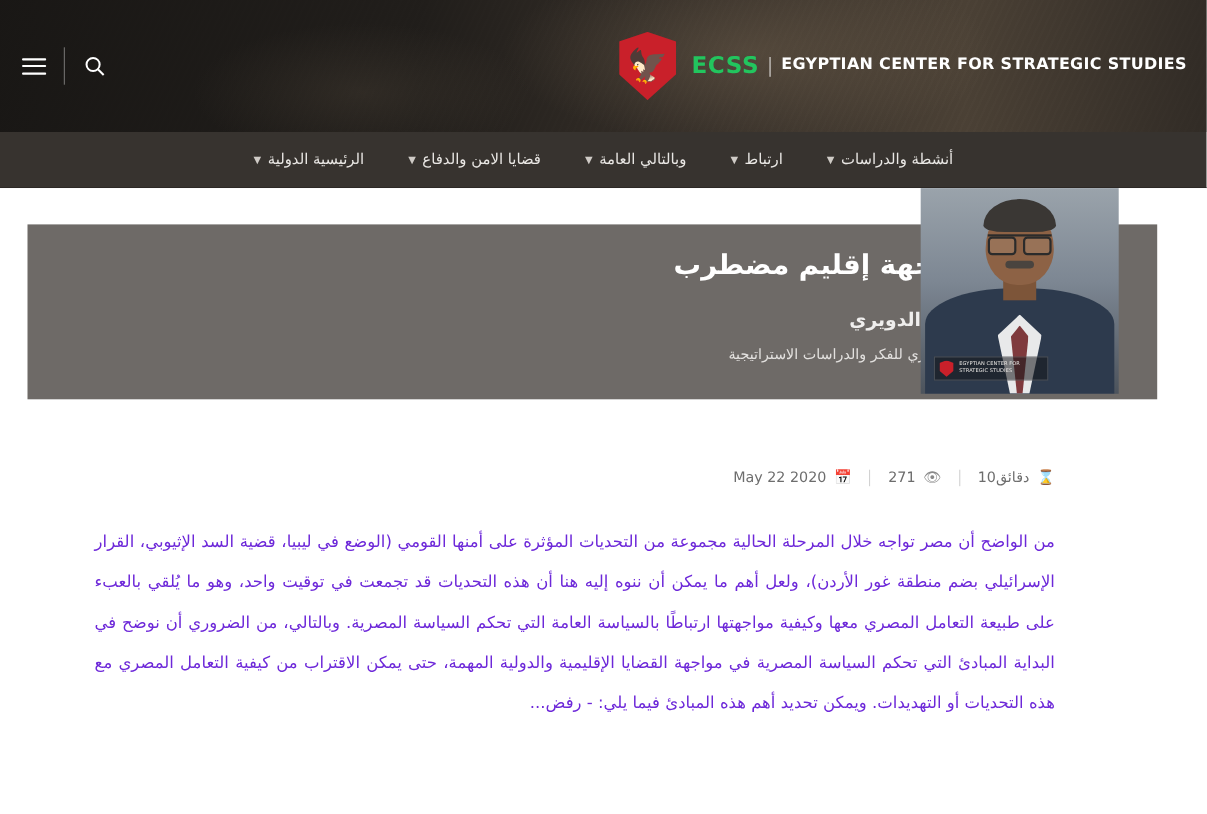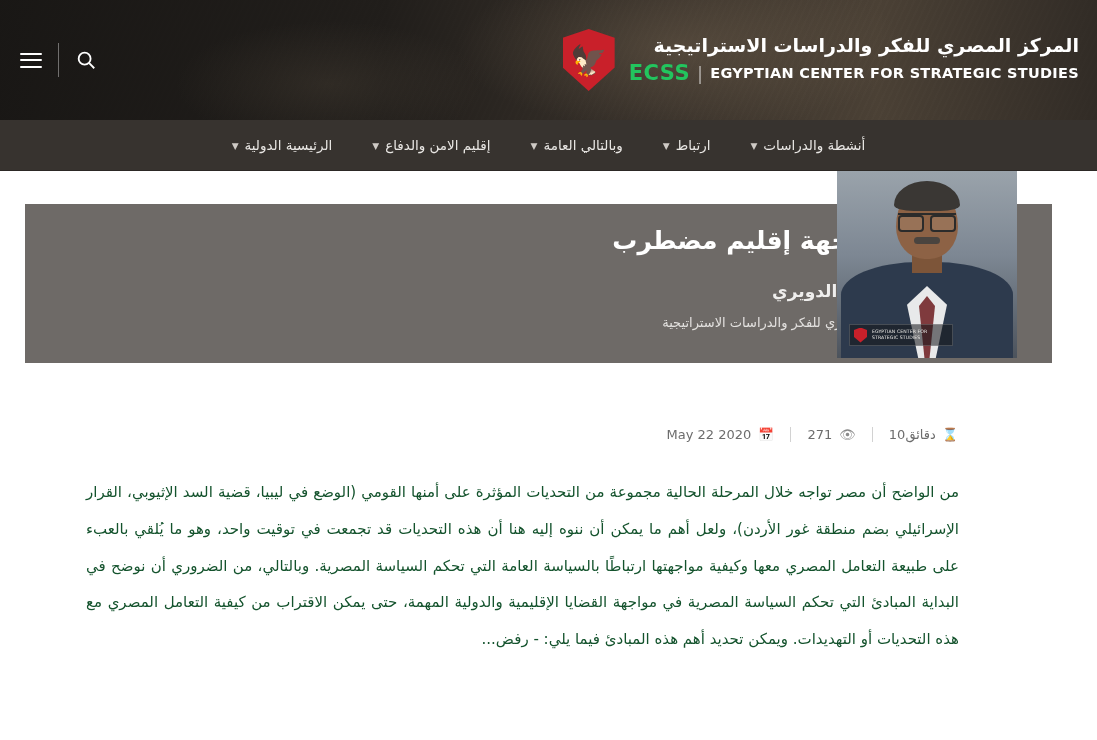--- a/index.html
+++ b/index.html
@@ -321,21 +321,21 @@
     width: 1px; height: 15px;
     background: #d2d2d2;
     margin: 0 16px;
   }
   .meta-ico { color: #8a8a8a; font-size: 13px; line-height: 1; }
 
   
   .article {
     direction: rtl;
     text-align: justify;
-    color: #14532d;
+    color: #6d28d9;
     font-size: 15px;
     line-height: 2.45;
     padding: 32px 138px 0 86px;
   }
   .article p { margin: 0; }
 </style>
 </head>
 <body>
 
 <div class="header">
@@ -354,21 +354,20 @@
         <div class="burger">
           <span></span>
             <span></span>
             <span></span>
         </div>
       </div>
     </div>
 
     <div class="brand">
       <div class="brand-text">
-        <div class="brand-ar">المركز المصري للفكر والدراسات الاستراتيجية</div>
         <div class="brand-en-row">
           <span class="brand-ecss">ECSS</span>
           <span class="brand-sep">|</span>
           <span class="brand-en">EGYPTIAN CENTER FOR STRATEGIC STUDIES</span>
         </div>
       </div>
       <div class="brand-logo">
         <div class="logo-shield"></div>
         <div class="logo-bird">🦅</div>
       </div>
@@ -385,21 +384,21 @@
     </li>
     <li class="nav-item">
       <span>ارتباط</span>
       <span class="caret">▼</span>
     </li>
     <li class="nav-item">
       <span>وبالتالي العامة</span>
       <span class="caret">▼</span>
     </li>
     <li class="nav-item">
-      <span>إقليم الامن والدفاع</span>
+      <span>قضايا الامن والدفاع</span>
       <span class="caret">▼</span>
     </li>
     <li class="nav-item">
       <span>الرئيسية الدولية</span>
       <span class="caret">▼</span>
     </li>
   </ul>
 </nav>
 
 <div class="page">

